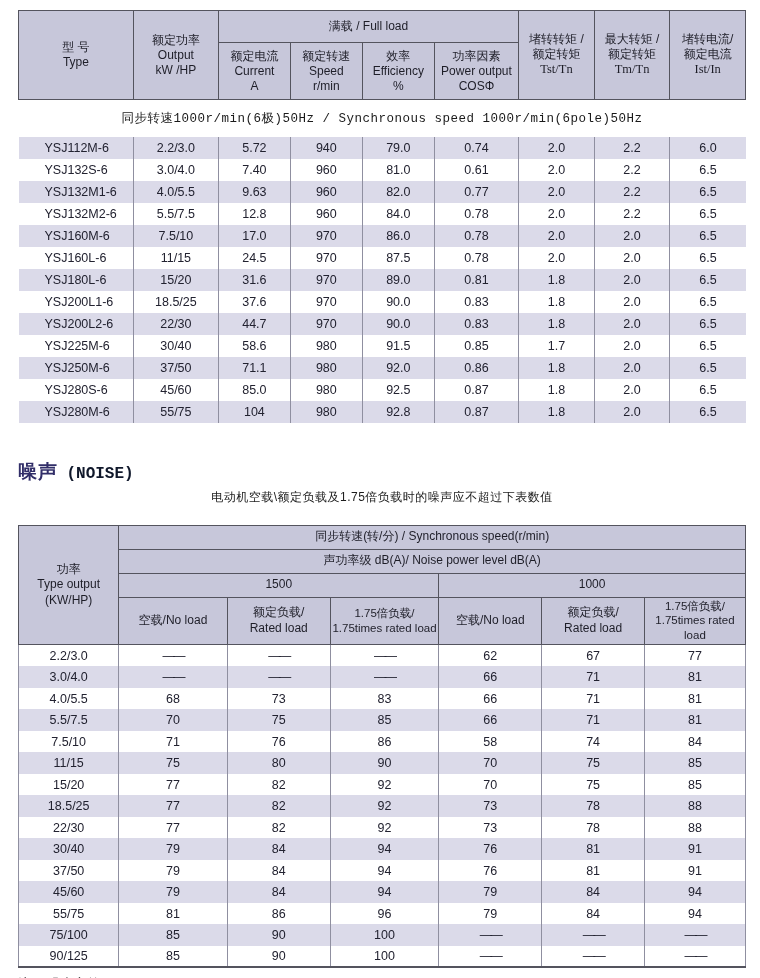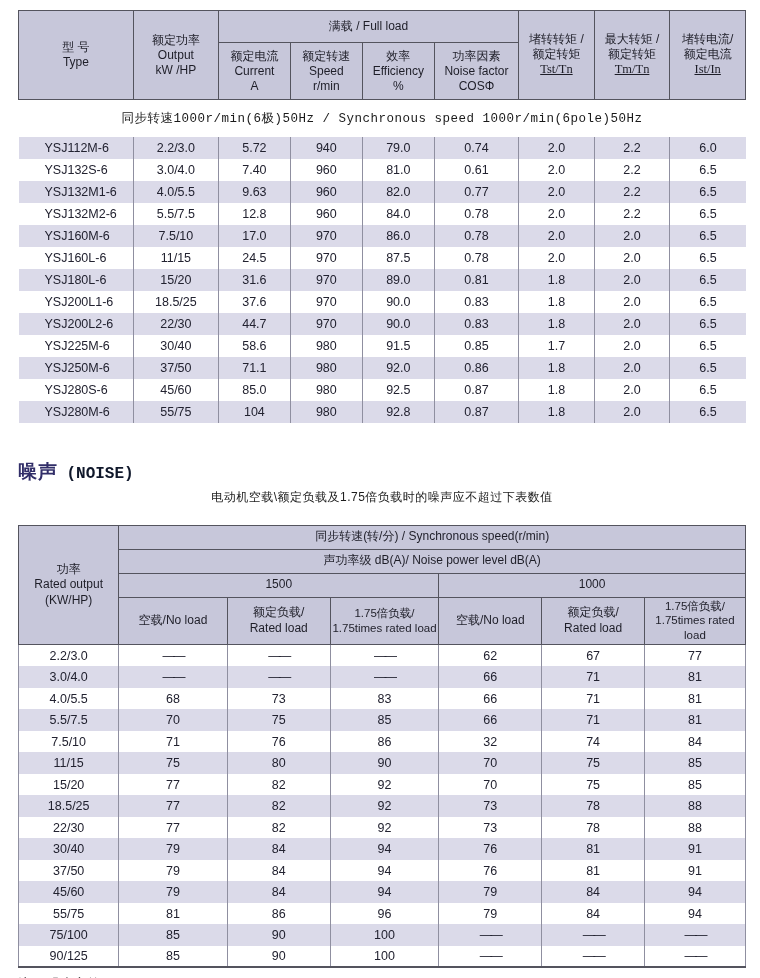--- a/index.html
+++ b/index.html
@@ -22,21 +22,21 @@
     background: #c7c7da;
     border: 1px solid #54545e;
     font-weight: normal;
     font-size: 12px;
     line-height: 1.25;
     color: #1e1e28;
     padding: 2px 1px;
   }
   .spec-table thead tr.group-row th { height: 32px; margin-left: 9px; }
   .spec-table thead tr.sub-row th { height: 57px; }
-  .spec-table .ratio-en { font-family: "Liberation Serif", serif; font-size: 12.5px; text-decoration: underline; }
+  .spec-table .ratio-en { font-family: "Liberation Serif", serif; font-size: 12.5px; }
   .spec-table tbody.subhead td {
     border: none;
     background: #ffffff;
     height: 37px;
     font-family: "Liberation Mono", "DejaVu Sans Mono", monospace;
     font-size: 12.5px;
     letter-spacing: 0.5px;
     color: #1a1a1a;
   }
   .spec-table tbody.data td {
@@ -142,21 +142,21 @@
           <span class="hl">Speed</span>
           <span class="hl">r/min</span>
         </th>
         <th>
           <span class="hl">效率</span>
           <span class="hl">Efficiency</span>
           <span class="hl">%</span>
         </th>
         <th>
           <span class="hl">功率因素</span>
-          <span class="hl">Noise factor</span>
+          <span class="hl">Power output</span>
           <span class="hl">COSΦ</span>
         </th>
       </tr>
     </thead>
     <tbody class="subhead">
       <tr>
         <td colspan="9">同步转速1000r/min(6极)50Hz / Synchronous speed 1000r/min(6pole)50Hz</td>
       </tr>
     </tbody>
     <tbody class="data">
@@ -319,21 +319,21 @@
         <col style="width:14.2%">
       <col style="width:14.9%">
         <col style="width:14.2%">
         <col style="width:14.1%">
       <col style="width:13.9%">
     </colgroup>
     <thead>
       <tr class="h1">
         <th rowspan="4">
           <span class="hl">功率</span>
-          <span class="hl">Rated output</span>
+          <span class="hl">Type output</span>
           <span class="hl">(KW/HP)</span>
         </th>
         <th colspan="6">同步转速(转/分) /  Synchronous speed(r/min)</th>
       </tr>
       <tr class="h2">
         <th colspan="6">声功率级 dB(A)/  Noise power level dB(A)</th>
       </tr>
       <tr class="h3">
         <th colspan="3">1500</th>
         <th colspan="3">1000</th>
@@ -394,21 +394,21 @@
           <td>85</td>
           <td>66</td>
           <td>71</td>
           <td>81</td>
         </tr>
         <tr>
           <td>7.5/10</td>
           <td>71</td>
           <td>76</td>
           <td>86</td>
-          <td>32</td>
+          <td>58</td>
           <td>74</td>
           <td>84</td>
         </tr>
         <tr>
           <td>11/15</td>
           <td>75</td>
           <td>80</td>
           <td>90</td>
           <td>70</td>
           <td>75</td>

